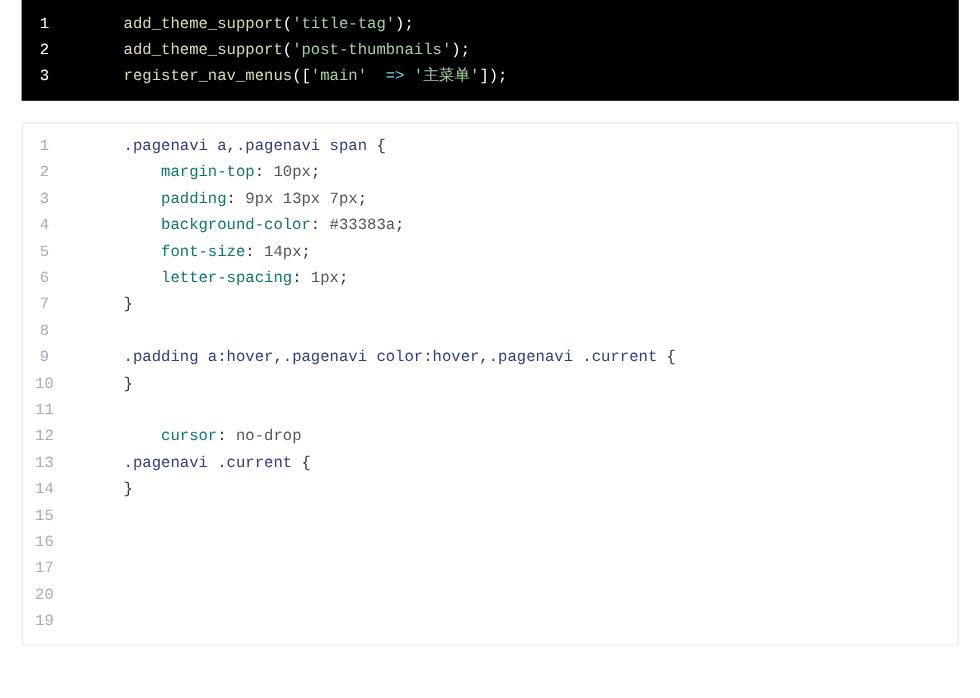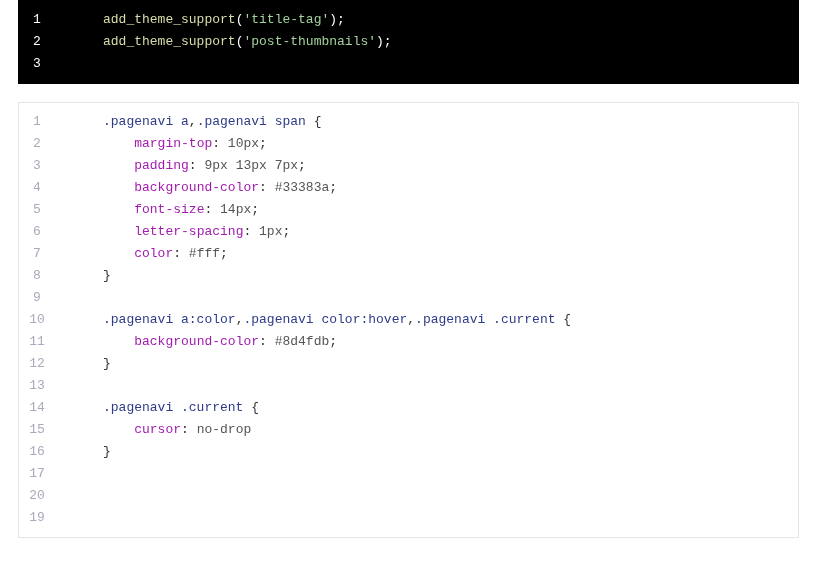--- a/index.html
+++ b/index.html
@@ -48,36 +48,37 @@
     line-height: 22px;
     white-space: pre;
   }
   
   .dark .fn    { color: #dcdcaa; }
   .dark .punc  { color: #fff; }
   .dark .str   { color: #a3d39c; }
   .dark .op    { color: #66d9ef; }
   
   .light .sel  { color: #2e3b8a; }
-  .light .prop { color: #a21caf; }
+  .light .prop { color: #0f766e; }
   .light .val  { color: #555; }
   .light .punc { color: #333; }
 </style>
 </head>
 <body>
 
 <div class="code-block dark">
   <div class="gutter" id="php-gutter">
       <div>1</div>
       <div>2</div>
       <div>3</div>
     </div>
   <div class="code" id="php-code">
       <div class="line"><span class="fn">add_theme_support</span><span class="punc">(</span><span class="str">'title-tag'</span><span class="punc">);</span></div>
       <div class="line"><span class="fn">add_theme_support</span><span class="punc">(</span><span class="str">'post-thumbnails'</span><span class="punc">);</span></div>
+      <div class="line"><span class="fn">register_nav_menus</span><span class="punc">([</span><span class="str">'main'</span><span class="punc">  </span><span class="op">=&gt;</span><span class="punc"> </span><span class="str">'主菜单'</span><span class="punc">]);</span></div>
     </div>
 </div>
 
 <div class="code-block light">
   <div class="gutter" id="css-gutter">
       <div>1</div>
       <div>2</div>
       <div>3</div>
       <div>4</div>
       <div>5</div>
@@ -96,24 +97,22 @@
       <div>20</div>
       <div>19</div>
     </div>
   <div class="code" id="css-code">
       <div class="line"><span class="sel">.pagenavi a</span><span class="punc">,</span><span class="sel">.pagenavi span </span><span class="punc">{</span></div>
       <div class="line"><span class="punc">    </span><span class="prop">margin-top</span><span class="punc">: </span><span class="val">10px</span><span class="punc">;</span></div>
       <div class="line"><span class="punc">    </span><span class="prop">padding</span><span class="punc">: </span><span class="val">9px 13px 7px</span><span class="punc">;</span></div>
       <div class="line"><span class="punc">    </span><span class="prop">background-color</span><span class="punc">: </span><span class="val">#33383a</span><span class="punc">;</span></div>
       <div class="line"><span class="punc">    </span><span class="prop">font-size</span><span class="punc">: </span><span class="val">14px</span><span class="punc">;</span></div>
       <div class="line"><span class="punc">    </span><span class="prop">letter-spacing</span><span class="punc">: </span><span class="val">1px</span><span class="punc">;</span></div>
-      <div class="line"><span class="punc">    </span><span class="prop">color</span><span class="punc">: </span><span class="val">#fff</span><span class="punc">;</span></div>
       <div class="line"><span class="punc">}</span></div>
       <div class="line">&nbsp;</div>
-      <div class="line"><span class="sel">.pagenavi a:color</span><span class="punc">,</span><span class="sel">.pagenavi color:hover</span><span class="punc">,</span><span class="sel">.pagenavi .current </span><span class="punc">{</span></div>
-      <div class="line"><span class="punc">    </span><span class="prop">background-color</span><span class="punc">: </span><span class="val">#8d4fdb</span><span class="punc">;</span></div>
+      <div class="line"><span class="sel">.padding a:hover</span><span class="punc">,</span><span class="sel">.pagenavi color:hover</span><span class="punc">,</span><span class="sel">.pagenavi .current </span><span class="punc">{</span></div>
       <div class="line"><span class="punc">}</span></div>
       <div class="line">&nbsp;</div>
+      <div class="line"><span class="punc">    </span><span class="prop">cursor</span><span class="punc">: </span><span class="val">no-drop</span></div>
       <div class="line"><span class="sel">.pagenavi .current </span><span class="punc">{</span></div>
-      <div class="line"><span class="punc">    </span><span class="prop">cursor</span><span class="punc">: </span><span class="val">no-drop</span></div>
       <div class="line"><span class="punc">}</span></div>
     </div>
 </div>
 
 </body></html>

